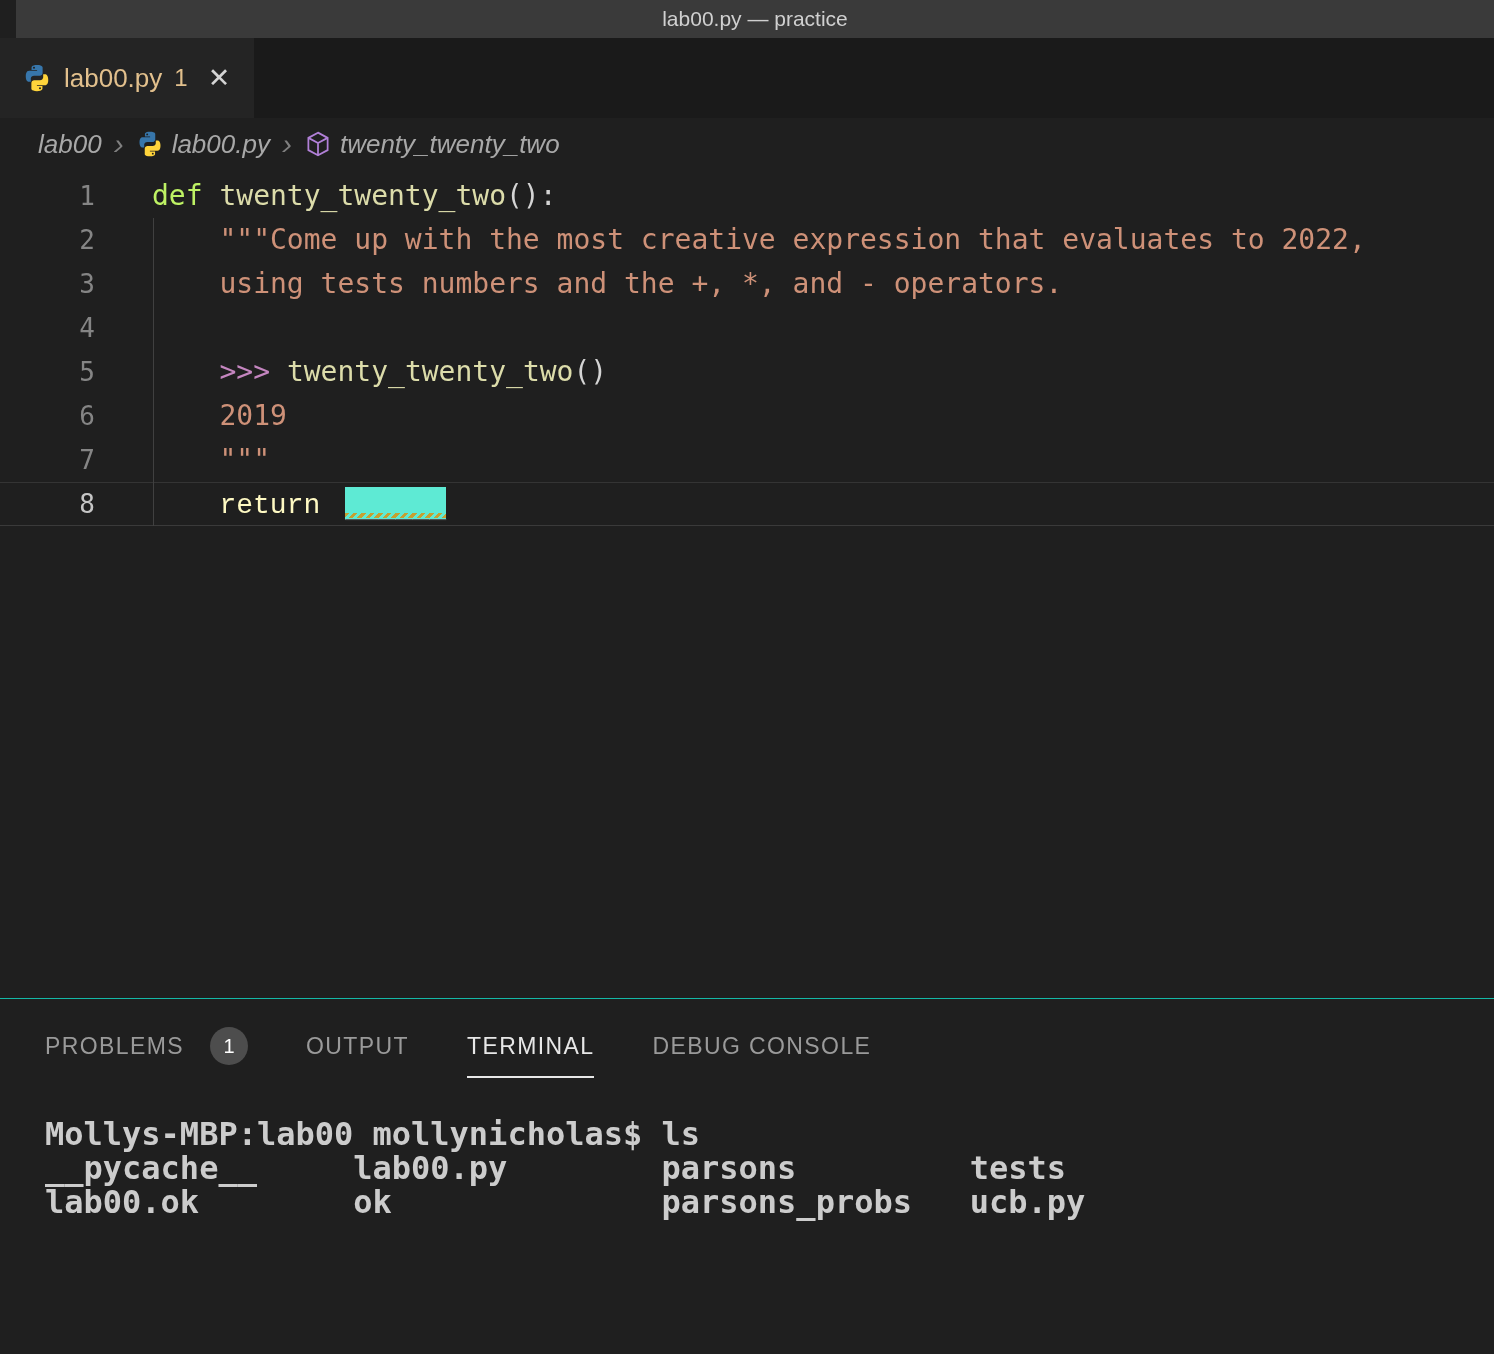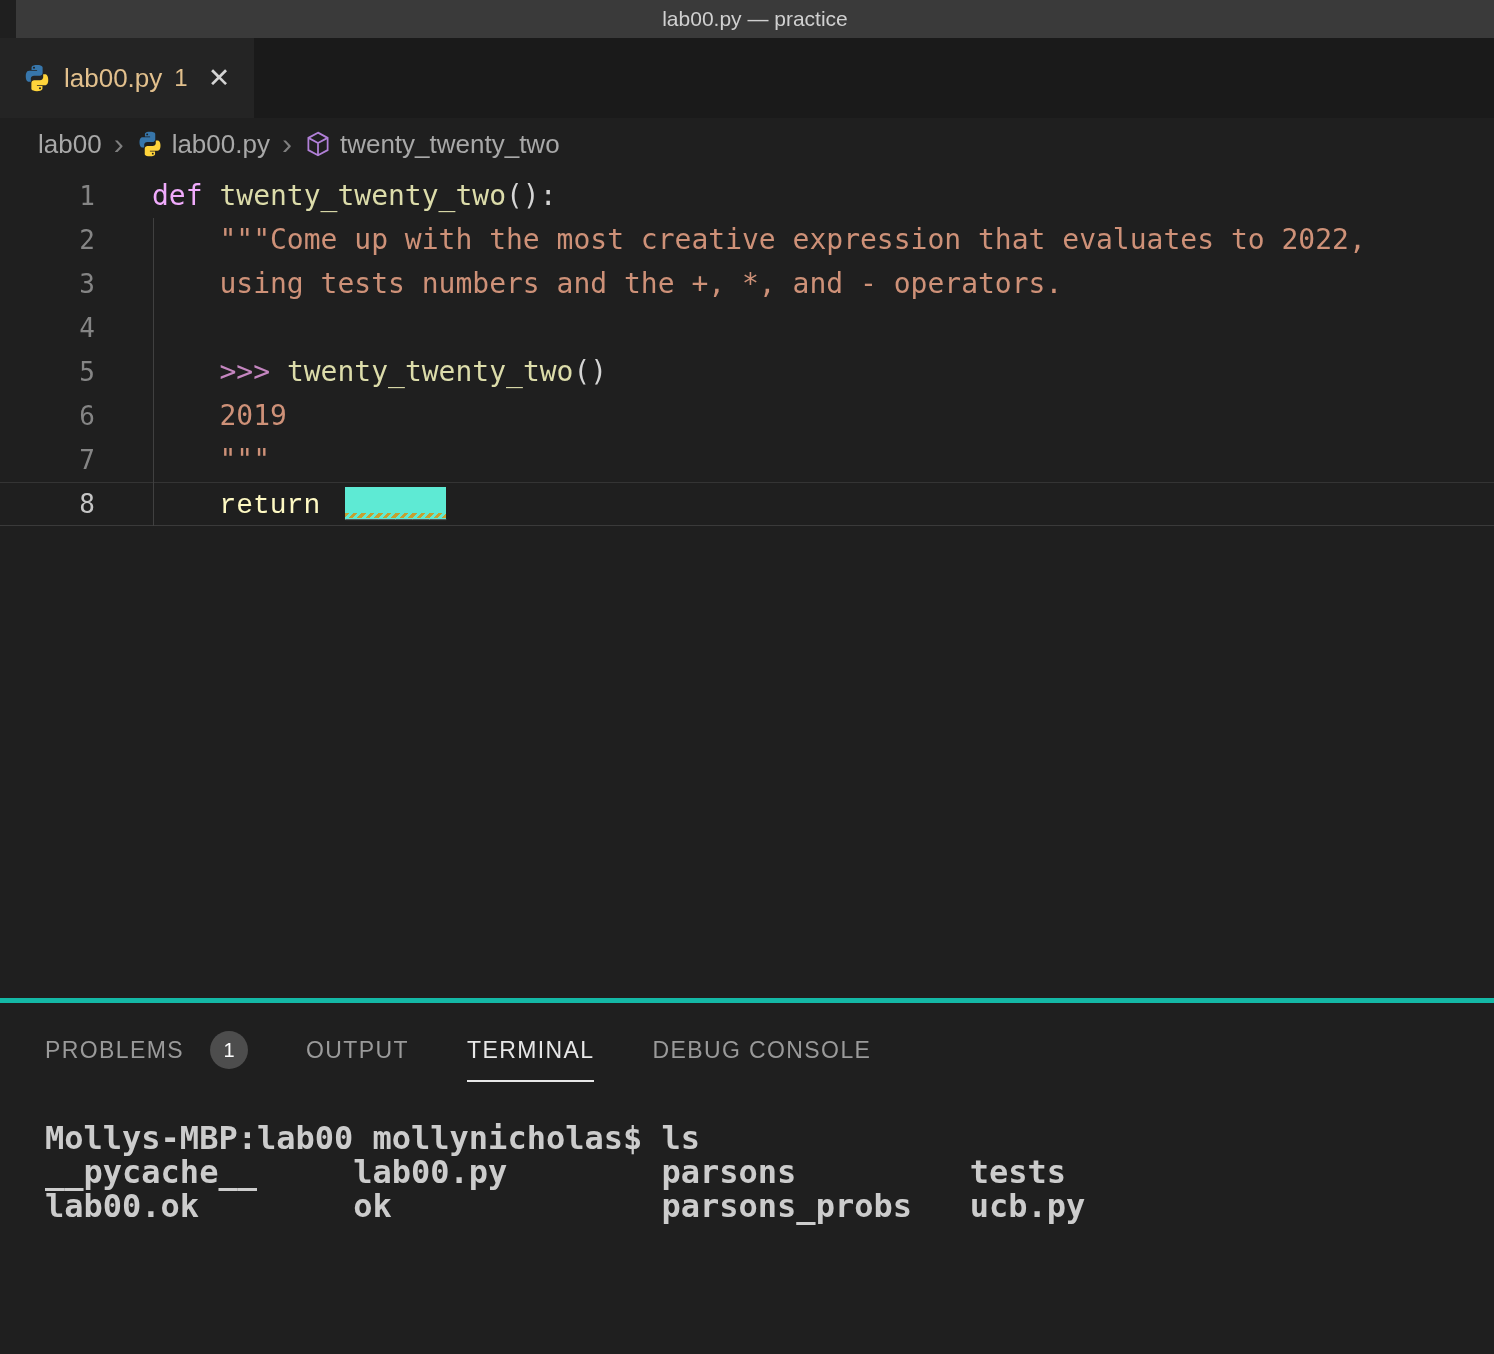--- a/index.html
+++ b/index.html
@@ -23,56 +23,56 @@
     display:flex; align-items:center; padding:0 24px 0 22px;
     background:#242424; cursor:pointer;
   }
   .tab .pyicon { width:30px; height:30px; margin-right:12px; flex:none; }
   .tab-label { color:#e2c08d; font-size:26px; }
   .tab-badge { color:#e2c08d; font-size:24px; margin-left:12px; }
   .tab-close { color:#d4d4d4; font-size:27px; margin-left:20px; }
   
   .breadcrumb {
     position:absolute; top:118px; left:0; right:0; height:52px;
-    display:flex; align-items:center; padding-left:38px; background:#1f1f1f;
+    display:flex; align-items:center; padding-left:38px; background:#1f1f1f;font-style:italic;
   }
   .crumb { color:#a8a8a8; font-size:26px; cursor:pointer; }
   .bsep { color:#7f7f7f; font-size:30px; margin:0 12px; line-height:1; }
   .bicon { width:28px; height:28px; margin-right:8px; flex:none; }
   
   .editor {
     position:absolute; top:170px; left:0; right:0; height:828px;
     background:#1f1f1f; padding-top:4px;
     font-family:"DejaVu Sans Mono", monospace; font-size:28px;
   }
   .line { display:flex; height:44px; line-height:44px; white-space:pre; }
   .line.current { box-shadow: inset 0 1px 0 #343434, inset 0 -1px 0 #3a3a3a; }
   .ln {
     flex:none; width:95px; text-align:right; color:#858585; font-size:26px;
   }
   .ln.active { color:#c6c6c6; }
   .code { position:relative; margin-left:57px; }
   .guide { position:absolute; left:1px; top:0; bottom:0; width:1px; background:#404040; }
-  .tok-kw     { color:#f0abfc;margin-top:14px; }
+  .tok-kw     { color:#bef264;margin-top:14px; }
   .tok-kw2    { color:#fef9c3;font-family:Liberation Mono, monospace; }
   .tok-fn     { color:#dcdcaa; }
   .tok-str    { color:#ce9178; }
   .tok-prompt { color:#c586c0; }
   .tok-plain  { color:#d4d4d4; }
   .tok-sel {
     position:relative; background:#5eead4; color:#515151;margin-left:8px;
   }
   .tok-sel::after {
     content:""; position:absolute; left:0; right:0; bottom:2px; height:5px;
     background-image:repeating-linear-gradient(-45deg, #c5a032 0 3px, transparent 3px 6px);
   }
   
   .panel {
     position:absolute; top:998px; left:0; right:0; bottom:0;
-    background:#1f1f1f; border-top:5px solid #14b8a6;
+    background:#1f1f1f; border-top:1px solid #14b8a6;
   }
   .panel-tabs {
     display:flex; align-items:center; padding:28px 0 0 45px;
   }
   .ptab {
     display:flex; align-items:center; margin-right:58px;
     color:#9a9a9a; font-size:23px; letter-spacing:1.4px;
     padding-bottom:16px; border-bottom:2px solid transparent; cursor:pointer;
   }
   .ptab.active { color:#e7e7e7; border-bottom-color:#e7e7e7; }

